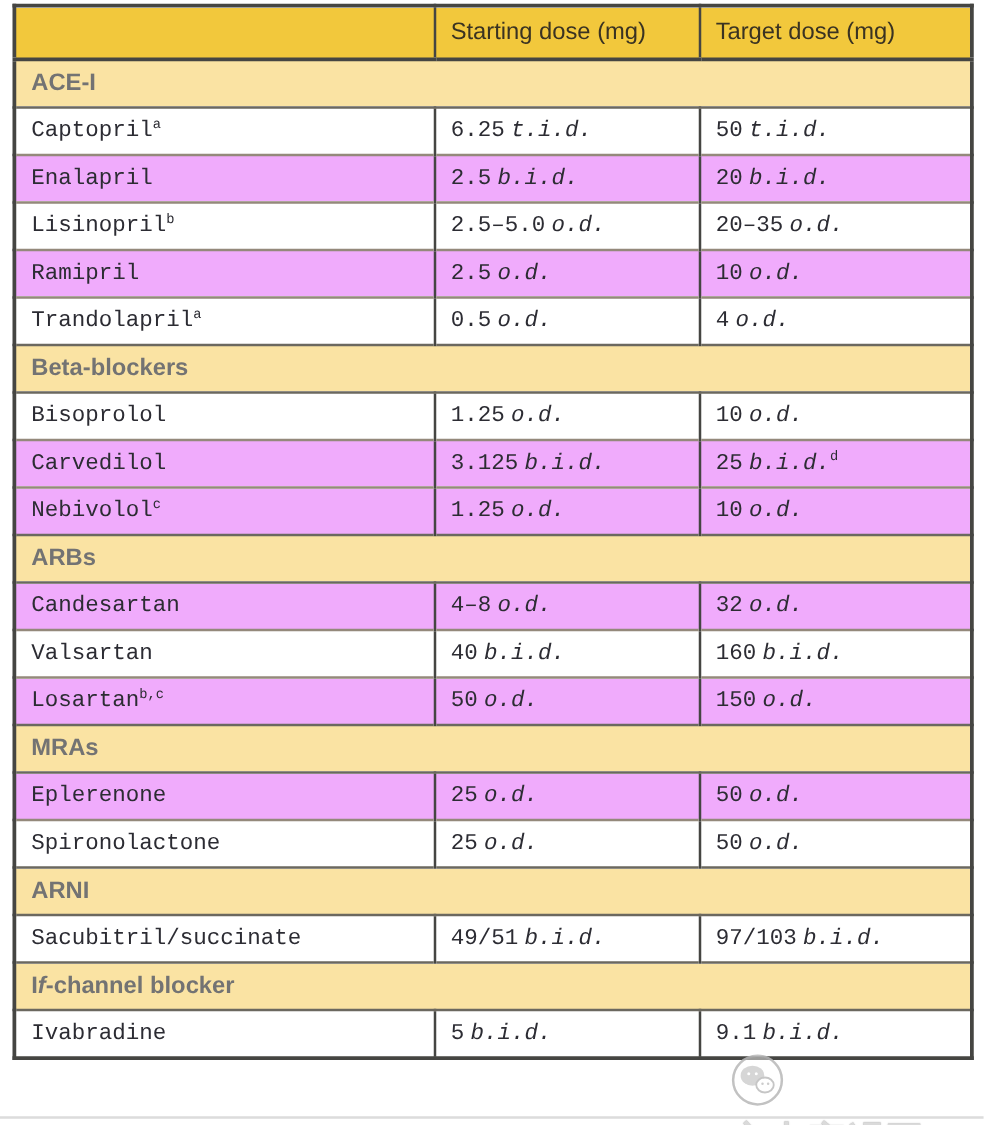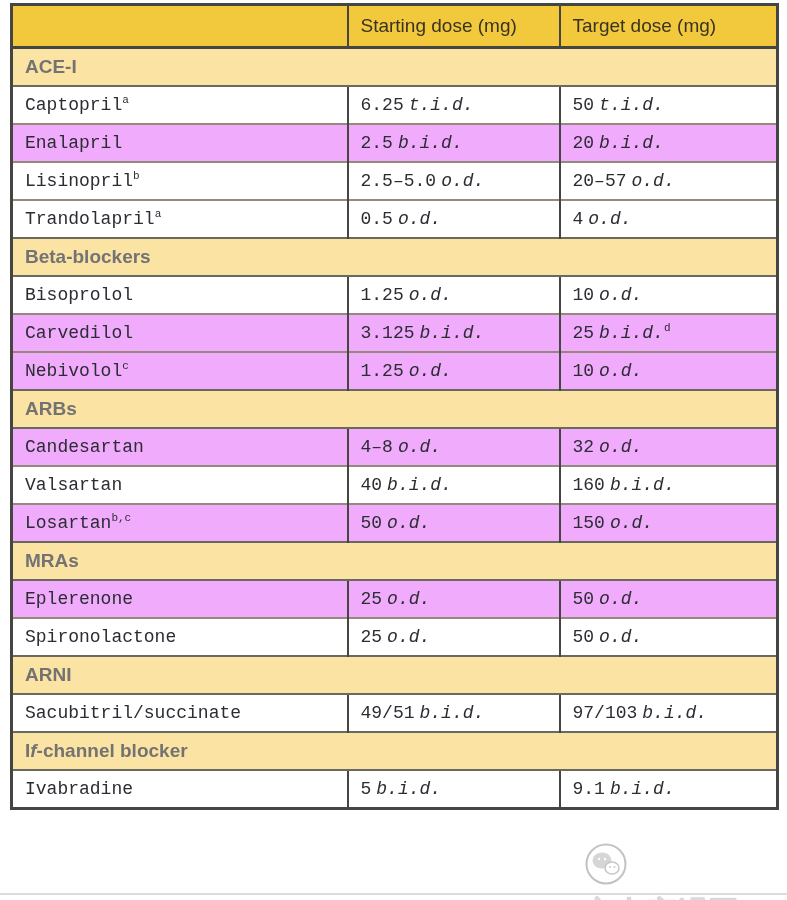--- a/index.html
+++ b/index.html
@@ -80,21 +80,26 @@
     <td><span class="amt">50</span><span class="freq">t.i.d.</span><sup></sup></td>
   </tr>
   <tr class="drug c">
     <td><span>Enalapril</span><sup></sup></td>
     <td><span class="amt">2.5</span><span class="freq">b.i.d.</span><sup></sup></td>
     <td><span class="amt">20</span><span class="freq">b.i.d.</span><sup></sup></td>
   </tr>
   <tr class="drug w">
     <td><span>Lisinopril</span><sup>b</sup></td>
     <td><span class="amt">2.5–5.0</span><span class="freq">o.d.</span><sup></sup></td>
-    <td><span class="amt">20–57</span><span class="freq">o.d.</span><sup></sup></td>
+    <td><span class="amt">20–35</span><span class="freq">o.d.</span><sup></sup></td>
+  </tr>
+  <tr class="drug c">
+    <td><span>Ramipril</span><sup></sup></td>
+    <td><span class="amt">2.5</span><span class="freq">o.d.</span><sup></sup></td>
+    <td><span class="amt">10</span><span class="freq">o.d.</span><sup></sup></td>
   </tr>
   <tr class="drug w">
     <td><span>Trandolapril</span><sup>a</sup></td>
     <td><span class="amt">0.5</span><span class="freq">o.d.</span><sup></sup></td>
     <td><span class="amt">4</span><span class="freq">o.d.</span><sup></sup></td>
   </tr>
 
   <tr class="section">
     <td colspan="3"><span>Beta-blockers</span></td>
   </tr>

